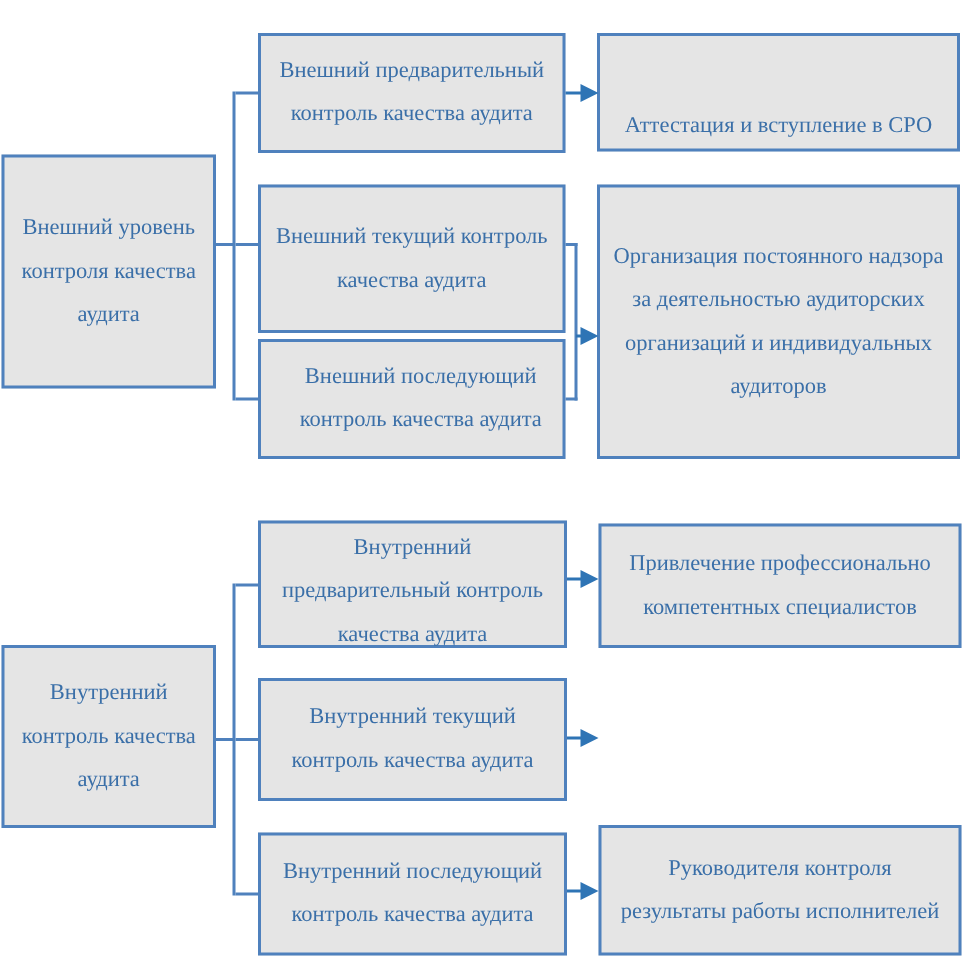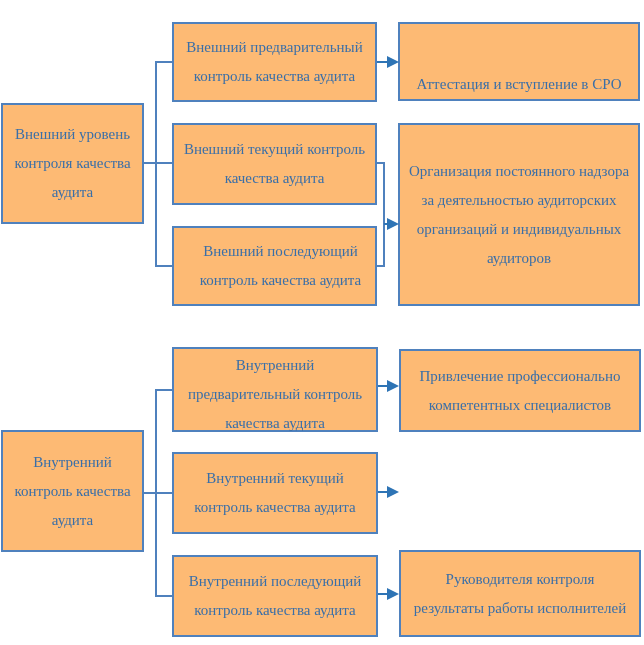--- a/index.html
+++ b/index.html
@@ -8,37 +8,37 @@
     width: 644px;
     height: 645px;
     background: #ffffff;
     font-family: "Liberation Serif", "DejaVu Serif", serif;
     overflow: hidden;
   }
   .box {
     position: absolute;
     box-sizing: border-box;
     border: 2px solid #4f81bd;
-    background: #fdba74;
+    background: #e5e5e5;
     color: #3a6fa8;
     font-size: 15px;
     line-height: 29px;
     text-align: center;
     display: flex;
     align-items: center;
     justify-content: center;
     overflow: visible;
   }
   .box .lbl { white-space: pre-line; width: 100%; }
   
-  #box-a1 { left: 1px;   top: 103px; width: 143px; height: 121px; align-items: center; }
+  #box-a1 { left: 1px;   top: 103px; width: 143px; height: 156px; align-items: center; }
   #box-a2 { left: 1px;   top: 430px; width: 143px; height: 122px; }
   
   #box-b1 { left: 172px; top: 22px;  width: 205px; height: 80px; }
-  #box-b2 { left: 172px; top: 123px; width: 205px; height: 82px; }
+  #box-b2 { left: 172px; top: 123px; width: 205px; height: 99px; }
   #box-b3 { left: 172px; top: 226px; width: 205px; height: 80px; padding-left: 12px; }
   #box-d1 { left: 172px; top: 347px; width: 206px; height: 85px; align-items: flex-start; padding-top: 2px; }
   #box-d2 { left: 172px; top: 452px; width: 206px; height: 82px; }
   #box-d3 { left: 172px; top: 555px; width: 206px; height: 82px; }
   
   #box-c1 { left: 398px; top: 22px;  width: 242px; height: 79px;  align-items: flex-end; padding-top: 10px; }
   #box-c2 { left: 398px; top: 123px; width: 242px; height: 183px; align-items: center; padding-top: 0; }
   #box-e1 { left: 399px; top: 349px; width: 242px; height: 83px; }
   #box-e2 { left: 399px; top: 452px; width: 242px; height: 82px; }
   #box-e3 { left: 399px; top: 550px; width: 242px; height: 87px; }

